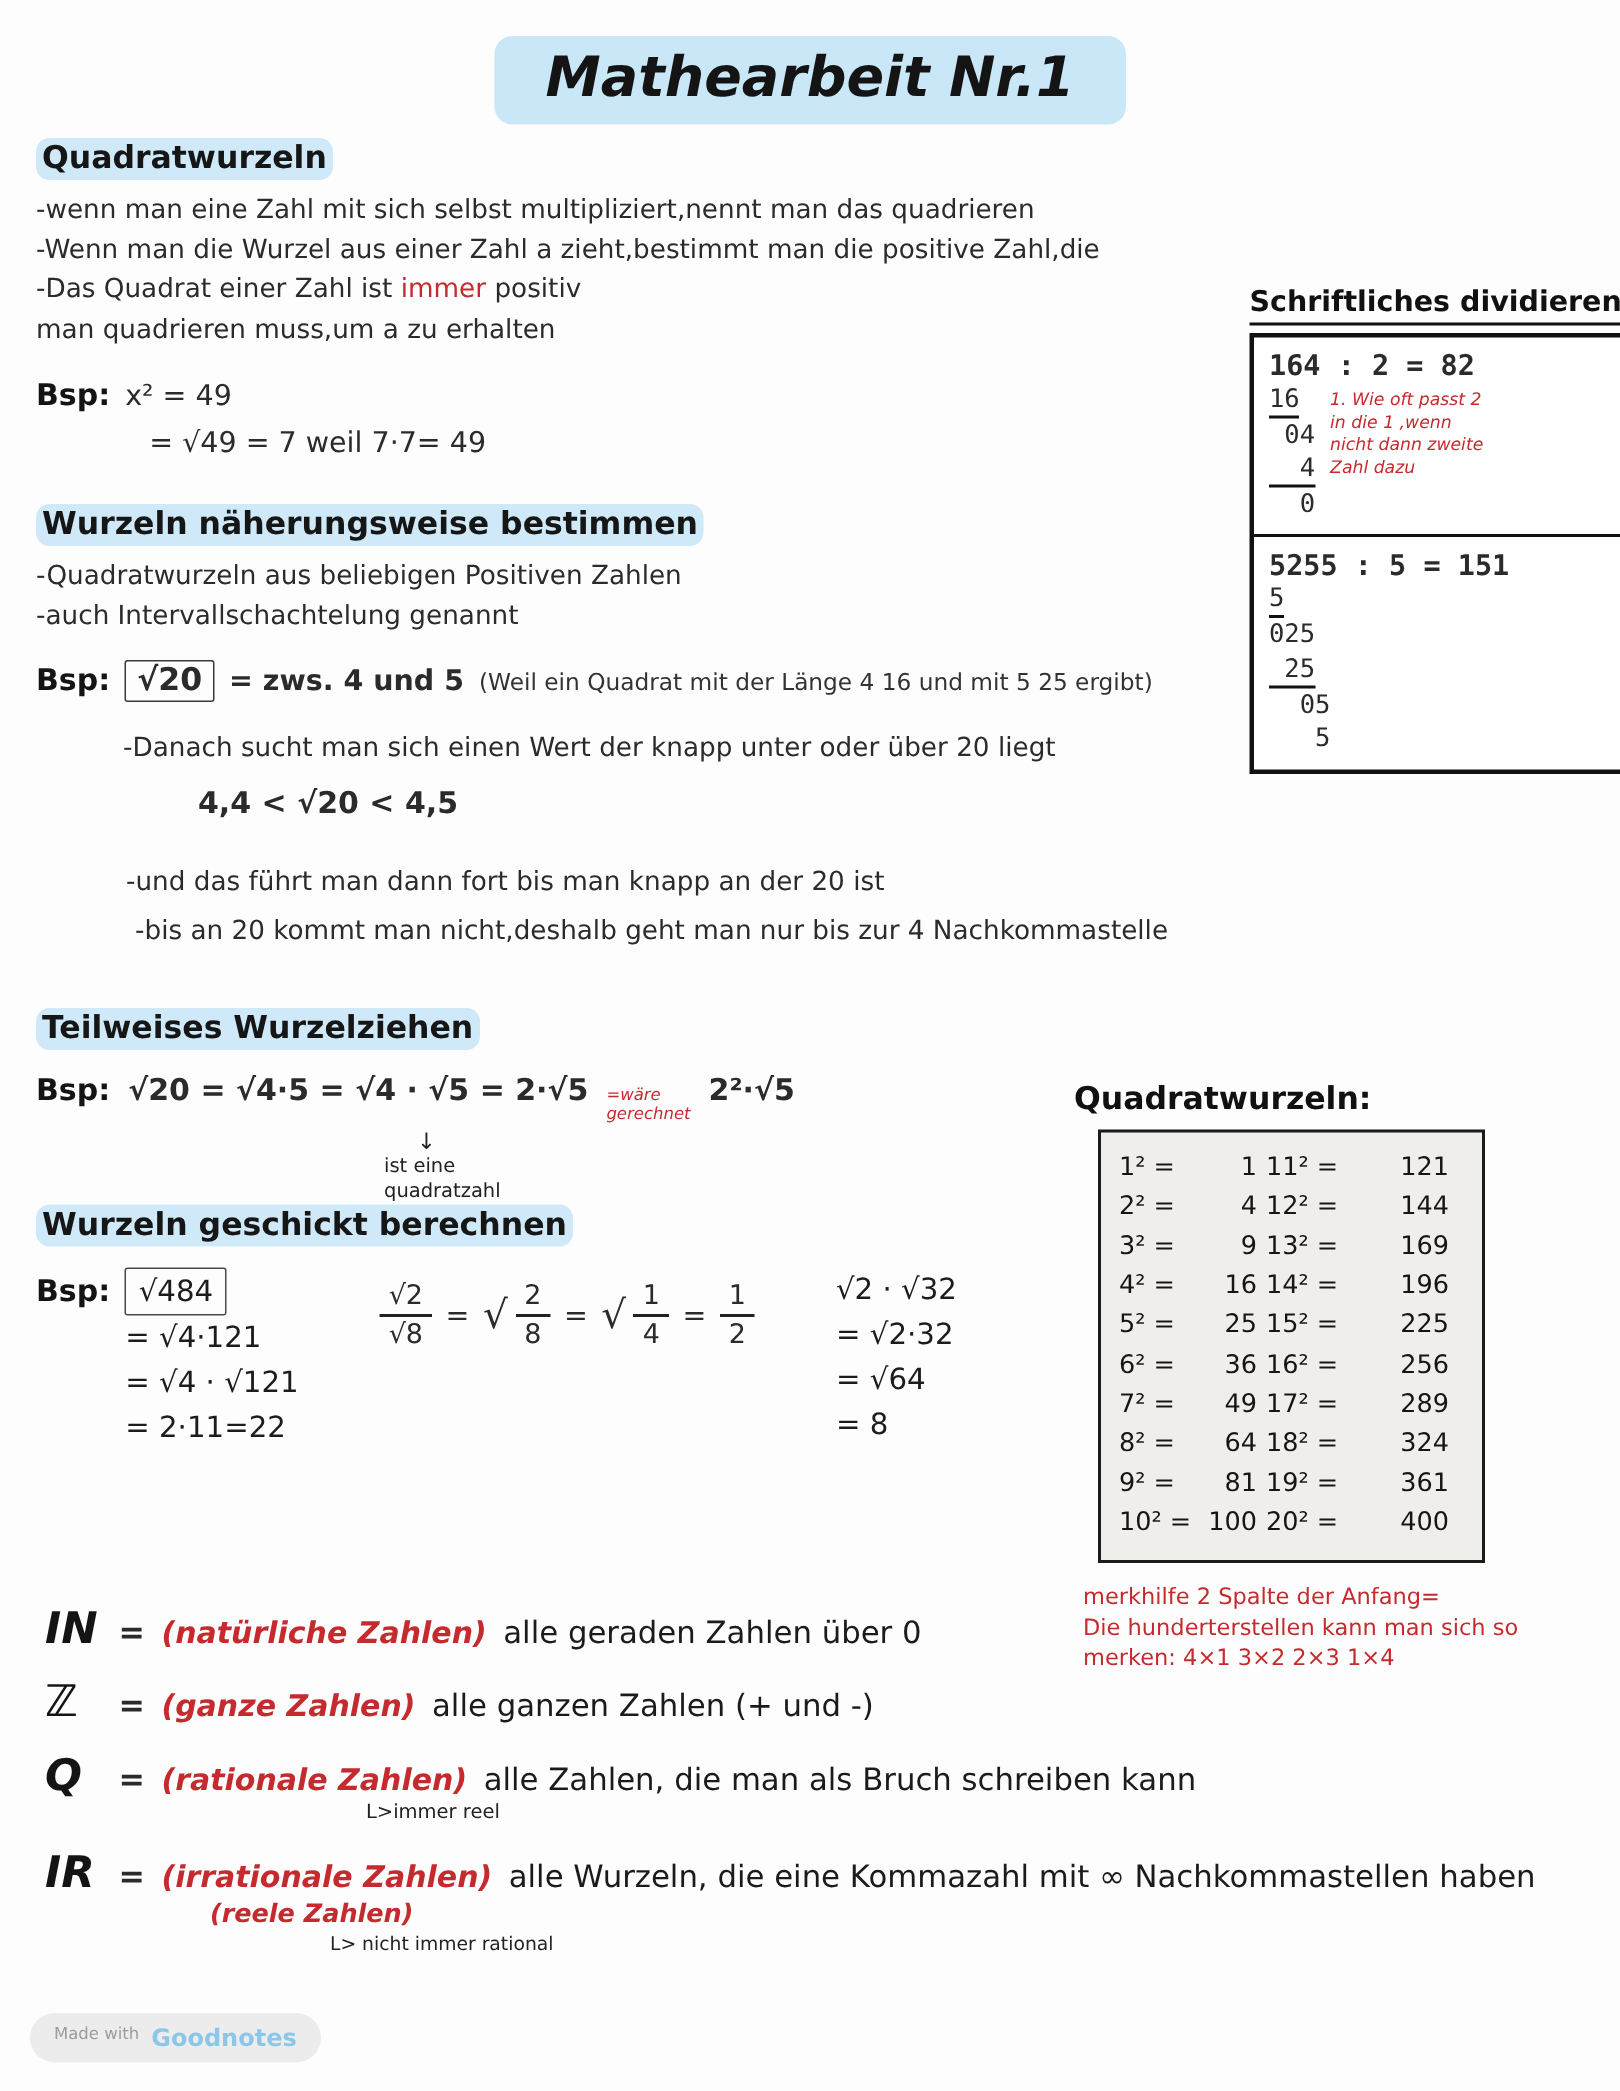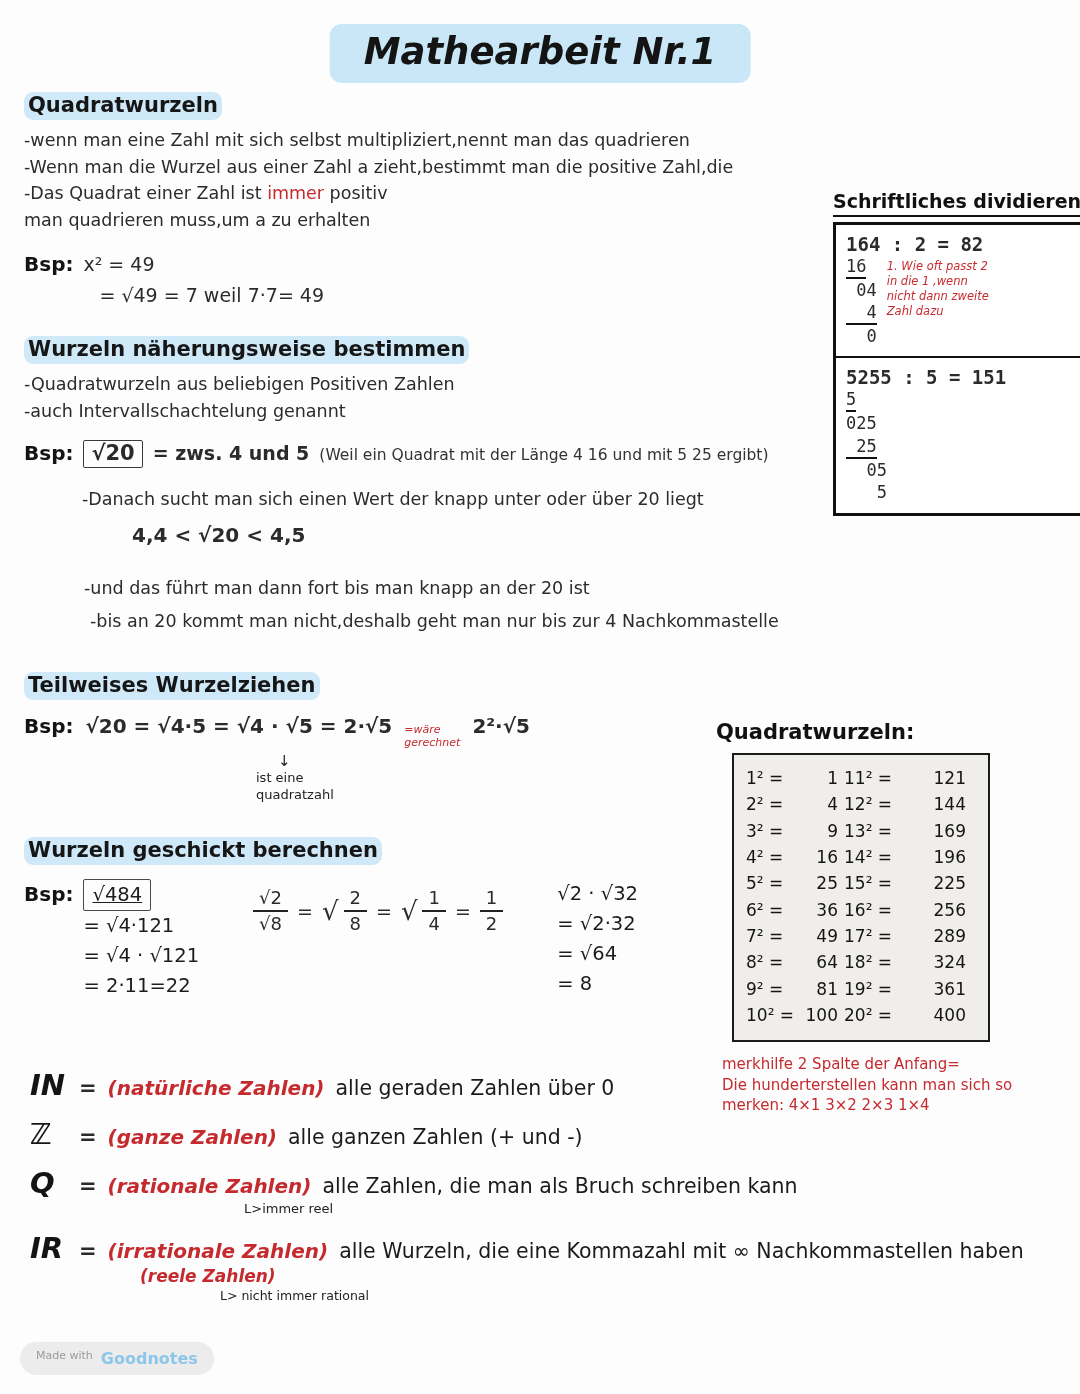--- a/index.html
+++ b/index.html
@@ -45,24 +45,24 @@
   .line4 { margin:28px 0 0 60px; }
   .line5 { margin:6px 0 0 66px; }
 
   .sec3 { margin-top:38px; }
   .sec3 .bsp-row { margin-top:14px; gap:12px; }
   .mexpr { font-size:20px; font-weight:bold; white-space:nowrap; }
   .wäre-note, .small-red-note { font-size:11px; line-height:1.2; color:#c52a2e; font-style:italic; }
   .under-note { margin:2px 0 0 232px; font-size:13px; line-height:1.25; color:#222; }
   .under-note .arrow { font-size:15px; display:block; margin-left:22px; }
 
-  .sec4 { margin-top:34px; }
+  .sec4 { }
   .ex-row { display:flex; gap:54px; margin-top:14px; align-items:flex-start; }
   .exlines .exline { font-size:19.5px; line-height:1.55; white-space:pre; color:#1c1c1c; }
-  .ex1 .exline:first-child { width:fit-content; border:1.5px solid #4a4a4a; border-radius:2px; padding:0 8px;text-decoration:underline; }
+  .ex1 .exline:first-child { width:fit-content; border:1.5px solid #4a4a4a; border-radius:2px; padding:0 8px; }
   .fracchain { display:flex; align-items:center; gap:9px; margin-top:8px; font-size:19px; }
   .frac { display:inline-flex; flex-direction:column; text-align:center; font-size:18px; line-height:1.25; }
   .frac .num { border-bottom:2px solid #222; padding:0 6px 1px; }
   .frac .den { padding-top:1px; }
   .rootsign { font-size:26px; margin-right:-4px; }
 
   
   .division-wrap { position:absolute; left:833px; top:190px; width:250px; }
   .division-heading {
     font-size:19px; font-weight:bold; color:#111;

